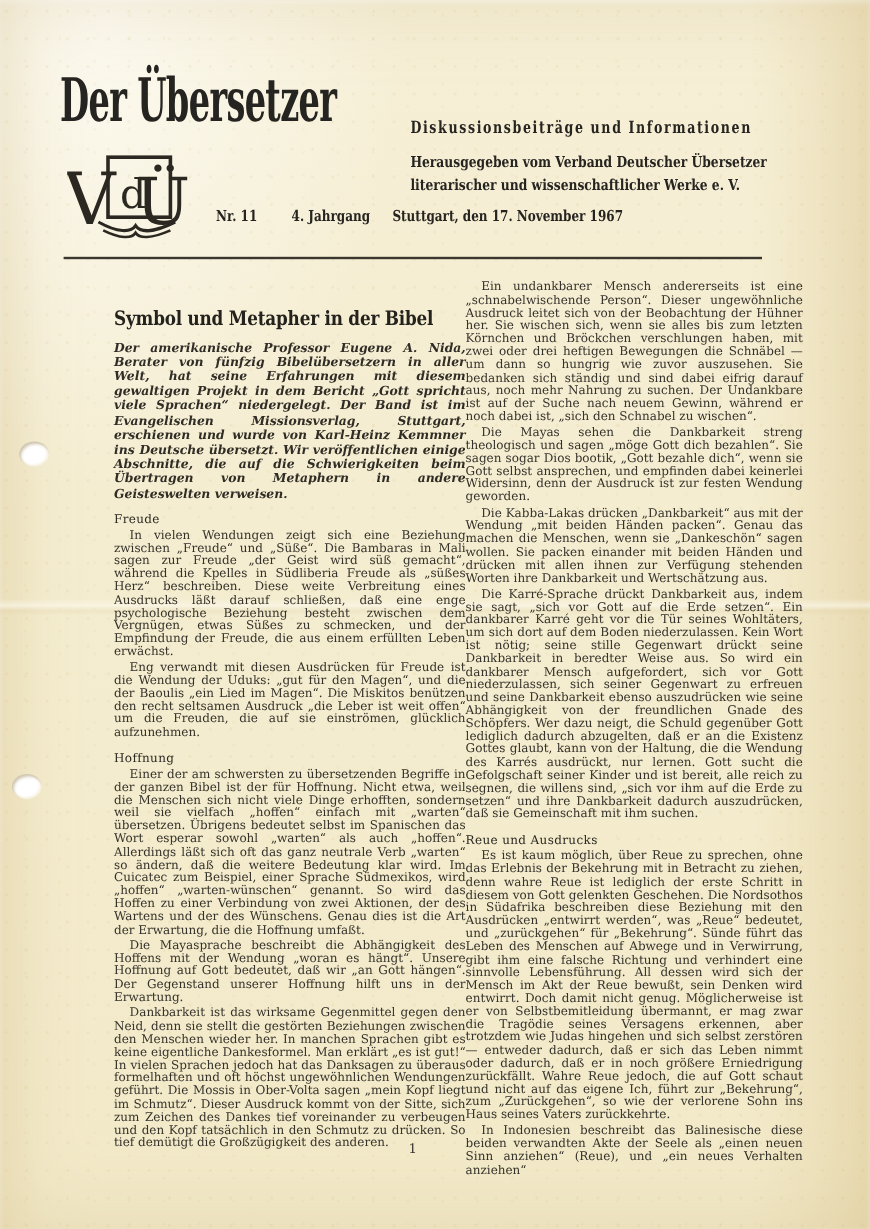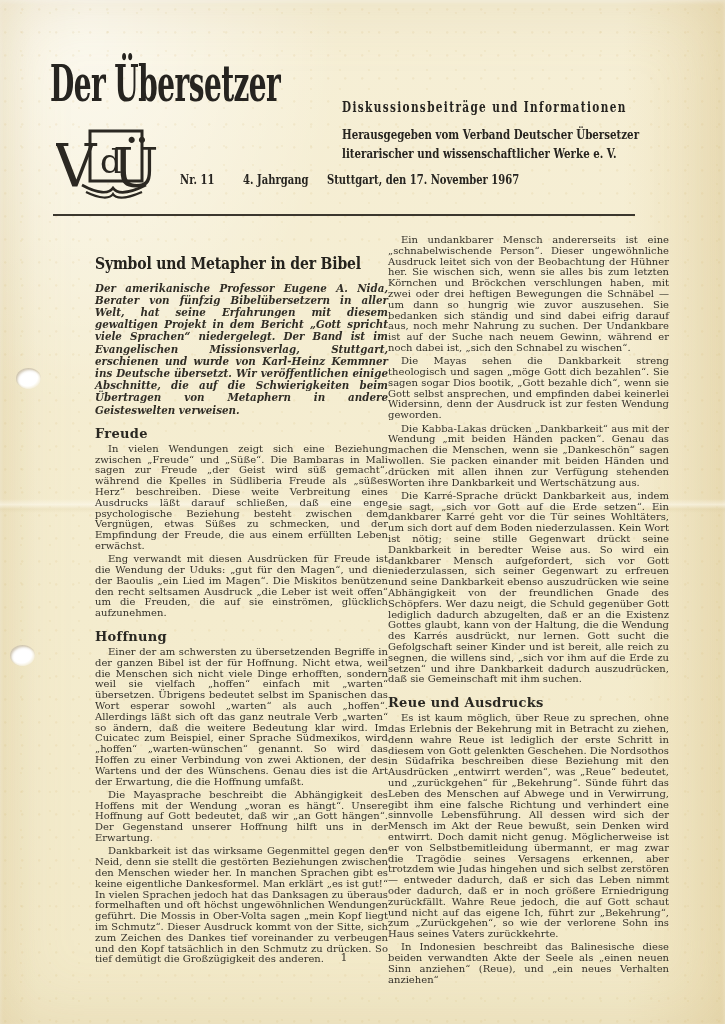--- a/index.html
+++ b/index.html
@@ -71,21 +71,21 @@
     margin: 2px 0 9px 0; white-space: nowrap;
     font-size: 16.5px; font-weight: bold; letter-spacing: -0.2px;
     transform: scaleX(0.85); transform-origin: 0 0;
     color: #24221d;
   }
   .lead {
     font-size: 10.3px; line-height: 12.2px; font-weight: bold; font-style: italic;
     text-align: justify; margin: 0 0 2px 0; color: #302d26;
   }
   .section-heading {
-    font-size: 13px; font-weight: bold; letter-spacing: 0.3px;
+    font-size: 10px; font-weight: normal; letter-spacing: 0.3px;
     margin: 10px 0 3px 0; color: #2a2822;
   }
   .body-par {
     font-size: 10px; line-height: 10.8px; text-align: justify; text-indent: 13px;
     margin: 0 0 2.5px 0; hyphens: auto; color: #34312a;
   }
   .page-number {
     position: absolute; left: 53px; top: 951px; width: 582px;
     text-align: center; font-size: 11px; color: #3a372f;
   }

